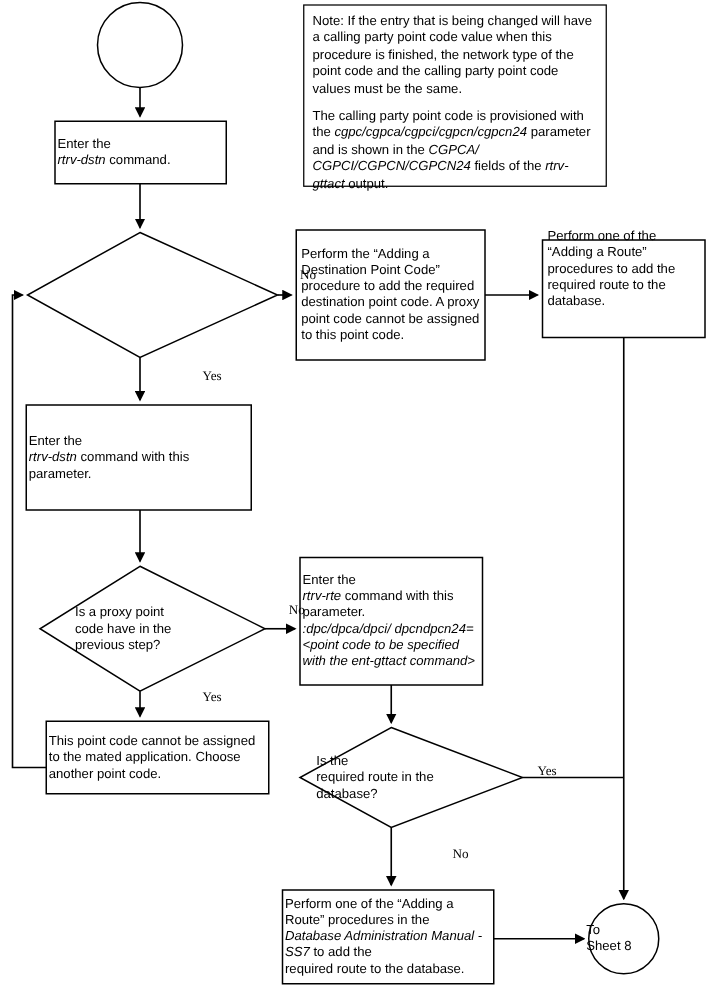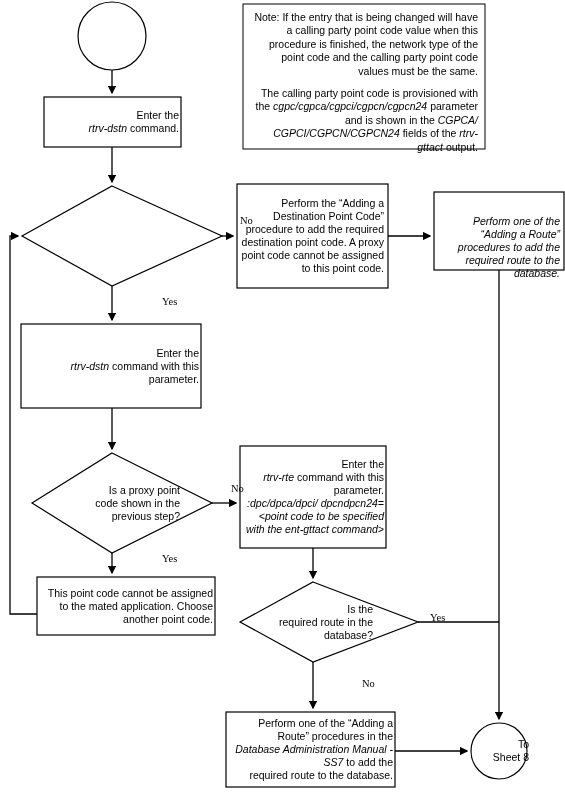--- a/index.html
+++ b/index.html
@@ -37,21 +37,21 @@
   .connector {
     stroke: #000000;
     stroke-width: 1.3;
     fill: none;
   }
   .node-text {
     font-family: "Liberation Sans", sans-serif;
     font-size: 10.5px;
     line-height: 13px;
     color: #000000;
-    text-align: right;
+    text-align: left;
     position: absolute;
   }
   .node-text .it {
     font-style: italic;
   }
   .edge-label {
     position: absolute;
     font-family: Liberation Serif, serif;
     font-size: 10.5px;
     color: #000000;
@@ -151,36 +151,36 @@
     <p>
       <span>The calling party point code is provisioned with the </span><span class="it">cgpc/cgpca/cgpci/cgpcn/cgpcn24</span><span> parameter and is shown in the </span><span class="it">CGPCA/ CGPCI/CGPCN/CGPCN24</span><span> fields of the </span><span class="it">rtrv-gttact</span><span> output.</span>
     </p>
   </div>
 
 
   <div class="node-text tbox" style="left:241px; top:188px; width:143px; height:96px;">
     <div>Perform the “Adding a Destination Point Code” procedure to add the required destination point code. A proxy point code cannot be assigned to this point code.</div>
   </div>
 
-  <div class="node-text tbox" style="left:438px; top:212px; width:122px; height:70px;font-style:italic;">
+  <div class="node-text tbox" style="left:438px; top:180px; width:122px; height:70px;">
     <div>Perform one of the “Adding a Route” procedures to add the required route to the database.</div>
   </div>
 
   <div class="node-text tbox" style="left:23px; top:327px; width:176px; height:78px;">
     <div>
       <span>Enter the</span><br>
       <span class="it">rtrv-dstn</span><span> command with this</span><br>
       <span>parameter.</span><br>
     </div>
   </div>
 
   <div class="node-text tbox" style="left:60px; top:481px; width:120px; height:44px;">
     <div>
       <span>Is a proxy point</span><br>
-      <span>code shown in the</span><br>
+      <span>code have in the</span><br>
       <span>previous step?</span>
     </div>
   </div>
 
   <div class="node-text tbox" style="left:242px; top:449px; width:142px; height:96px;">
     <div>
       <span>Enter the</span><br>
       <span class="it">rtrv-rte</span><span> command with this</span><br>
       <span>parameter.</span><br>
       <span class="it">:dpc/dpca/dpci/ dpcndpcn24=&lt;point code to be specified with the ent-gttact command&gt;</span>

